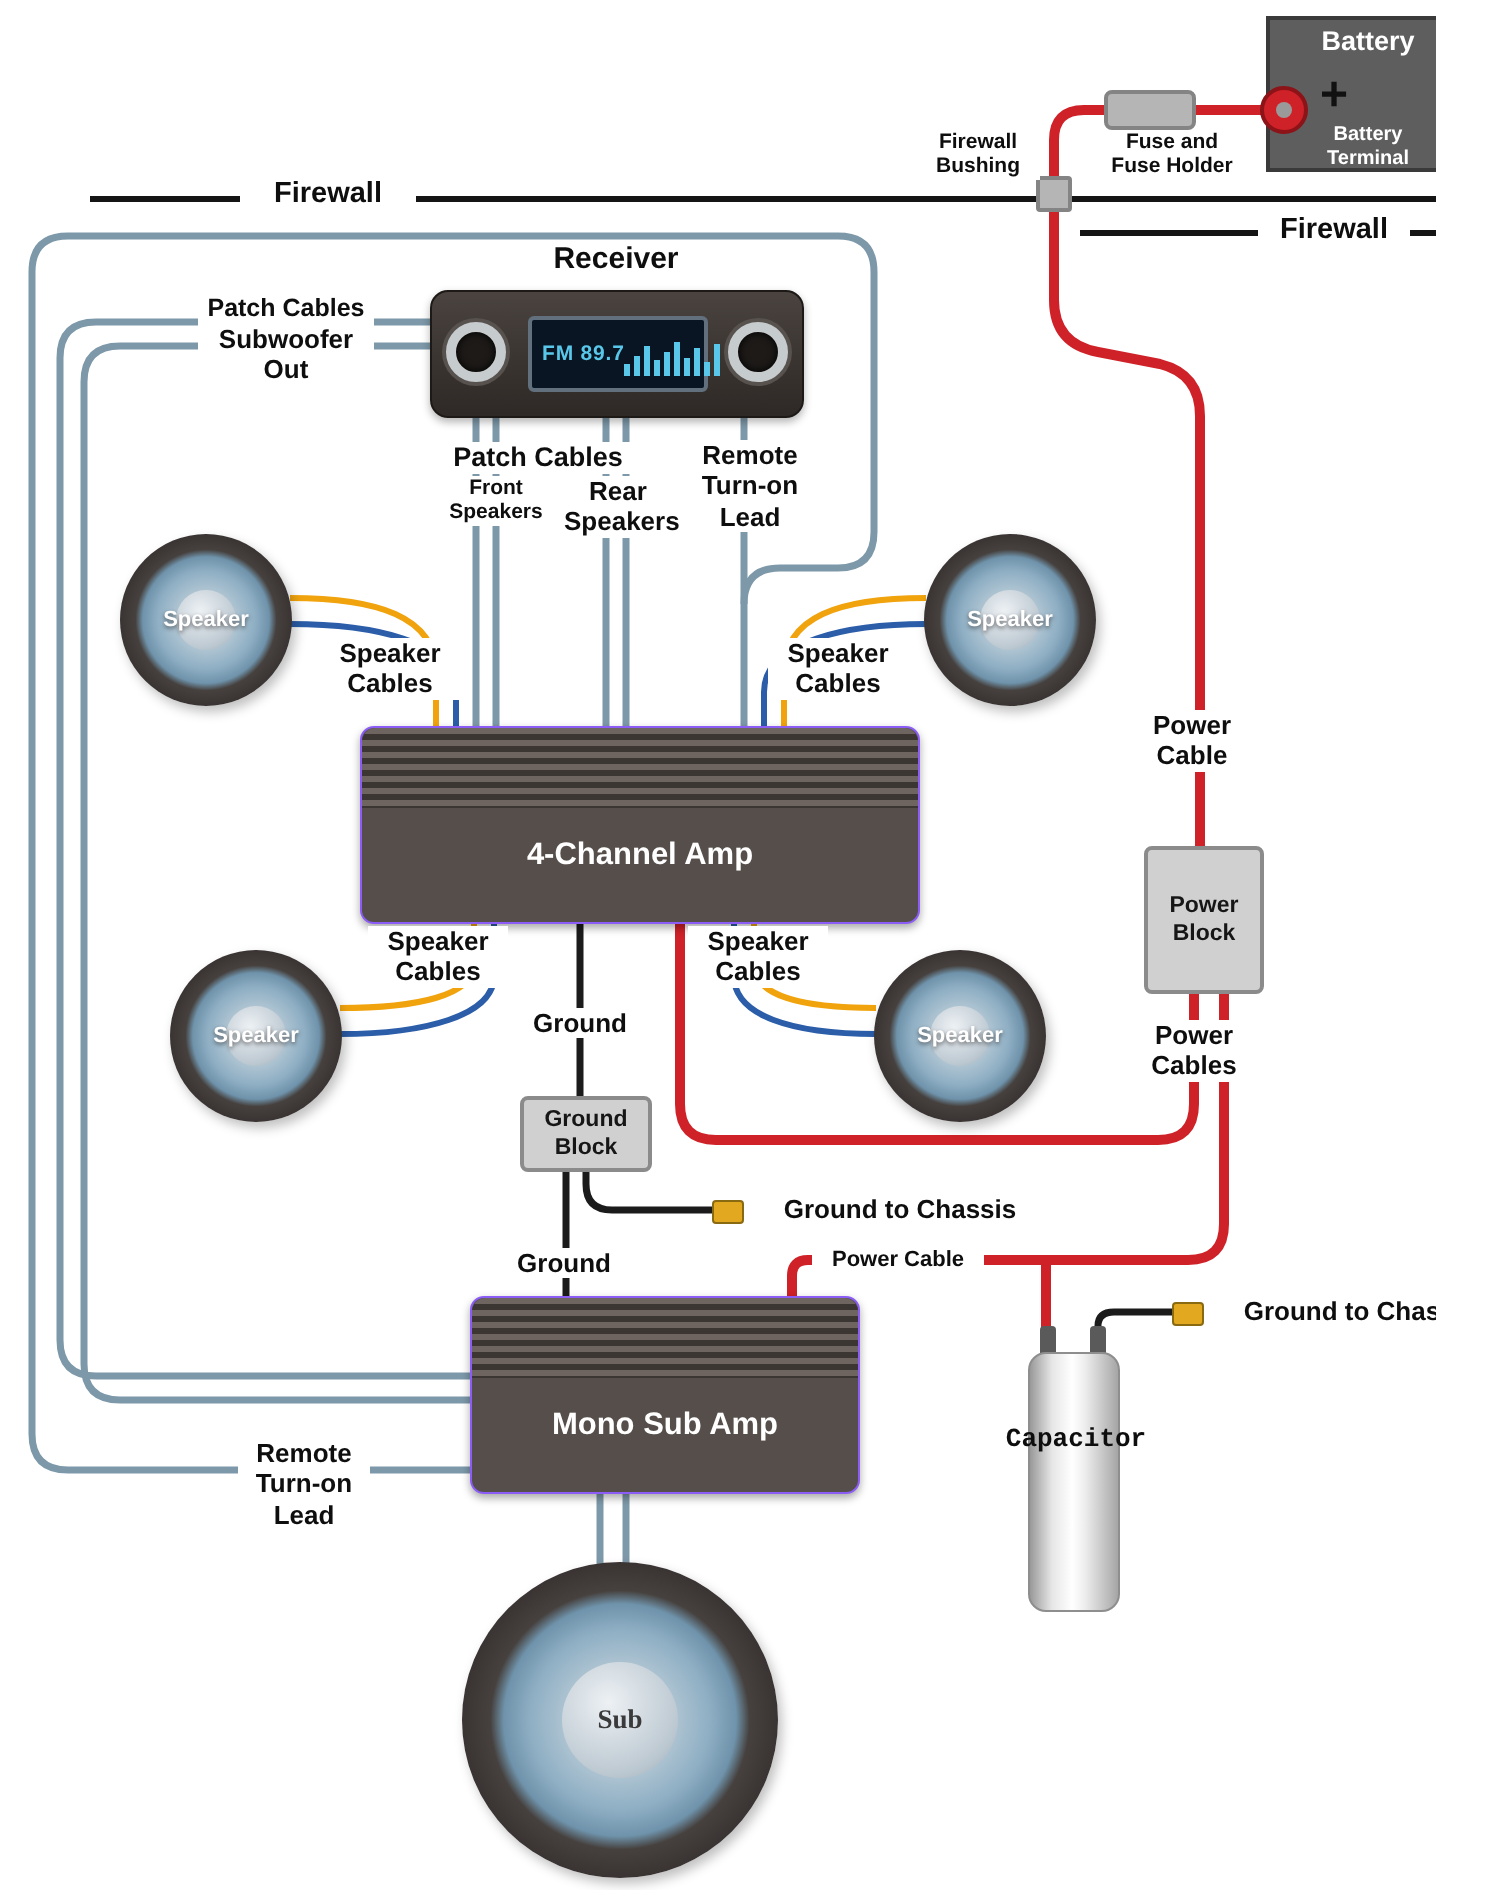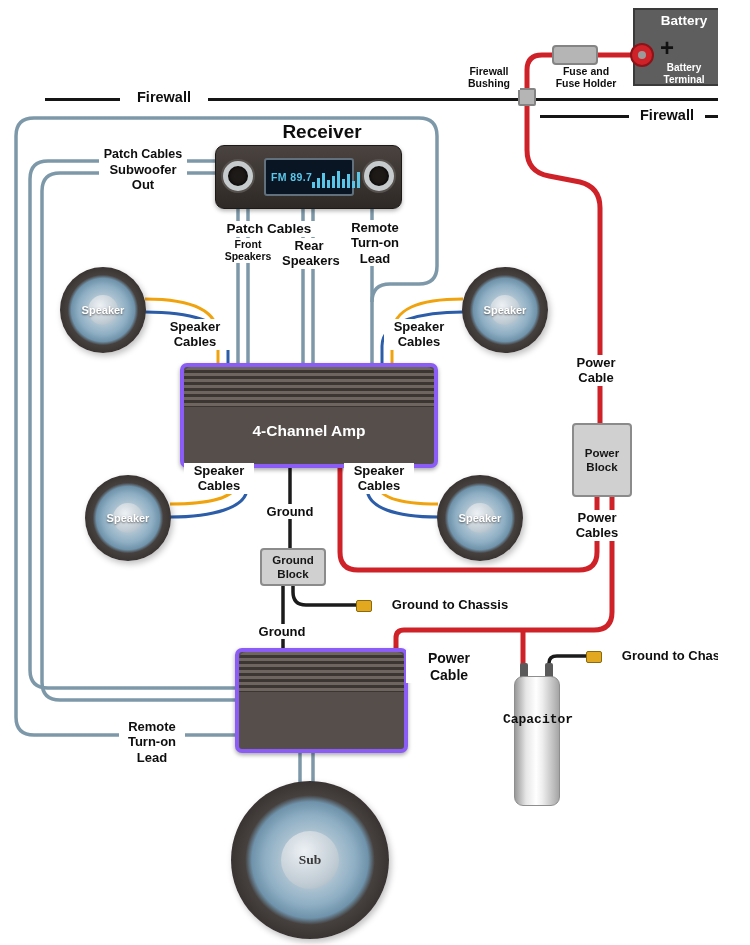--- a/index.html
+++ b/index.html
@@ -31,21 +31,21 @@
   .knob.kl { left:7px; } .knob.kr { left:148px; }
   .display { position:absolute; left:48px; top:12px; width:90px; height:38px;
     background:#0a1523; border:2px solid #61707c; border-radius:3px;
     display:flex; align-items:center; box-sizing:border-box; }
   .freq { color:#58c7e9; font-size:10.5px; font-weight:bold; margin-left:5px; letter-spacing:.4px; white-space:nowrap; }
   .bars { display:flex; align-items:flex-end; gap:2px; margin-left:auto; margin-right:5px; height:22px; }
   .bars span { width:3px; background:#58c7e9; display:block; }
 
   
   .amp { position:absolute; background:#554e4a; border-radius:7px;
-    box-shadow:0 2px 4px rgba(0,0,0,.35); border:4px solid #8b5cf6; }
+    box-shadow:0 2px 4px rgba(0,0,0,.35); border:1px solid #8b5cf6;padding-left:28px; }
   .fins { position:absolute; left:0; right:0; top:0; height:40px; border-radius:7px 7px 0 0;
     background:repeating-linear-gradient(180deg,#6e6560 0 3px,#3c3633 3px 6px); }
   .amp-label { position:absolute; left:0; right:0; top:55px; text-align:center;
     color:#fff; font-weight:bold; font-size:15.5px; }
 
   
   .block { position:absolute; background:#d0d0d0; border:2px solid #8b8b8b; border-radius:4px;
     display:flex; flex-direction:column; align-items:center; justify-content:center;
     font-weight:bold; font-size:11.5px; color:#161616; line-height:1.25; box-sizing:border-box; }
   .smallbox { position:absolute; background:#b5b5b5; border:2px solid #848484; border-radius:4px; box-sizing:border-box; }
@@ -159,20 +159,21 @@
         </span>
     </div>
   </div>
 
   <div class="amp" style="left:180px;top:363px;width:250px;height:97px">
     <div class="fins"></div>
     <div class="amp-label">4-Channel Amp</div>
   </div>
   <div class="amp" style="left:235px;top:648px;width:165px;height:97px">
     <div class="fins"></div>
+    <div class="amp-label">Mono Sub Amp</div>
   </div>
 
   <div class="block" style="left:572px;top:423px;width:60px;height:74px">
     <div>Power</div>
     <div>Block</div>
   </div>
   <div class="block" style="left:260px;top:548px;width:66px;height:38px">
     <div>Ground</div>
     <div>Block</div>
   </div>
@@ -199,21 +200,21 @@
     <div class="sub-label">Sub</div>
   </div>
 
   <div class="cap-term" style="left:520px;top:663px"></div>
   <div class="cap-term" style="left:545px;top:663px"></div>
   <div class="capacitor"></div>
 
   <div class="lbl" style="left:120px;top:89px;width:86px;font-size:14.5px">Firewall</div>
   <div class="lbl" style="left:629px;top:107px;width:74px;font-size:14.5px">Firewall</div>
 
-  <div class="lbl" style="left:276px;top:121px;width:90px;font-size:19px">Receiver</div>
+  <div class="lbl" style="left:262px;top:121px;width:90px;font-size:15px">Receiver</div>
 
   <div class="lbl" style="left:99px;top:147px;width:86px">
     <div style="font-size:12.5px">Patch Cables</div>
     <div style="font-size:13px">Subwoofer Out</div>
   </div>
 
   <div class="lbl" style="left:222px;top:221px;width:92px;font-size:13.5px">Patch Cables</div>
   <div class="lbl" style="left:220px;top:238px;width:54px;font-size:10.5px">
     <div>Front</div>
     <div>Speakers</div>
@@ -251,21 +252,21 @@
     <div>Cable</div>
   </div>
   <div class="lbl" style="left:563px;top:510px;width:66px;font-size:13px">
     <div>Power</div>
     <div>Cables</div>
   </div>
 
   <div class="lbl" style="left:262px;top:504px;width:54px;font-size:13px">Ground</div>
   <div class="lbl left" style="left:374px;top:597px;width:150px;font-size:13px">Ground to Chassis</div>
   <div class="lbl" style="left:254px;top:624px;width:54px;font-size:13px">Ground</div>
-  <div class="lbl" style="left:406px;top:650px;width:84px;font-size:14px">Power Cable</div>
+  <div class="lbl" style="left:406px;top:624px;width:84px;font-size:11px">Power Cable</div>
   <div class="lbl left" style="left:604px;top:648px;width:150px;font-size:13px">Ground to Chassis</div>
 
   <div class="lbl" style="left:119px;top:719px;width:64px;font-size:13px">
     <div>Remote</div>
     <div>Turn-on</div>
     <div>Lead</div>
   </div>
 
   <div class="lbl" style="left:543px;top:65px;width:84px;font-size:10.5px">
     <div>Fuse and</div>

